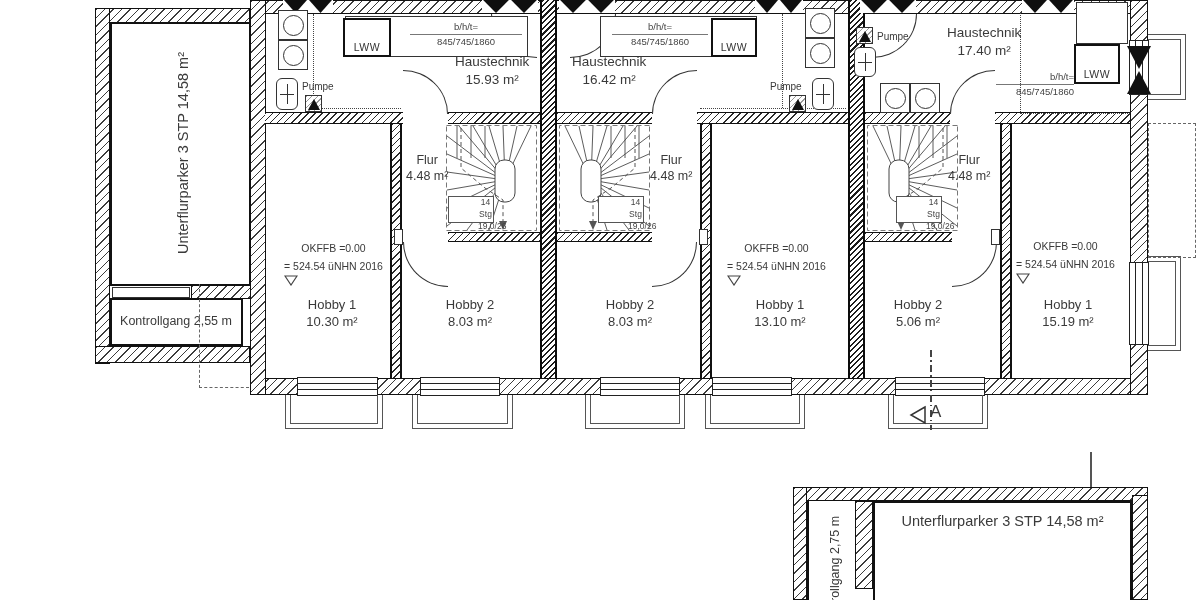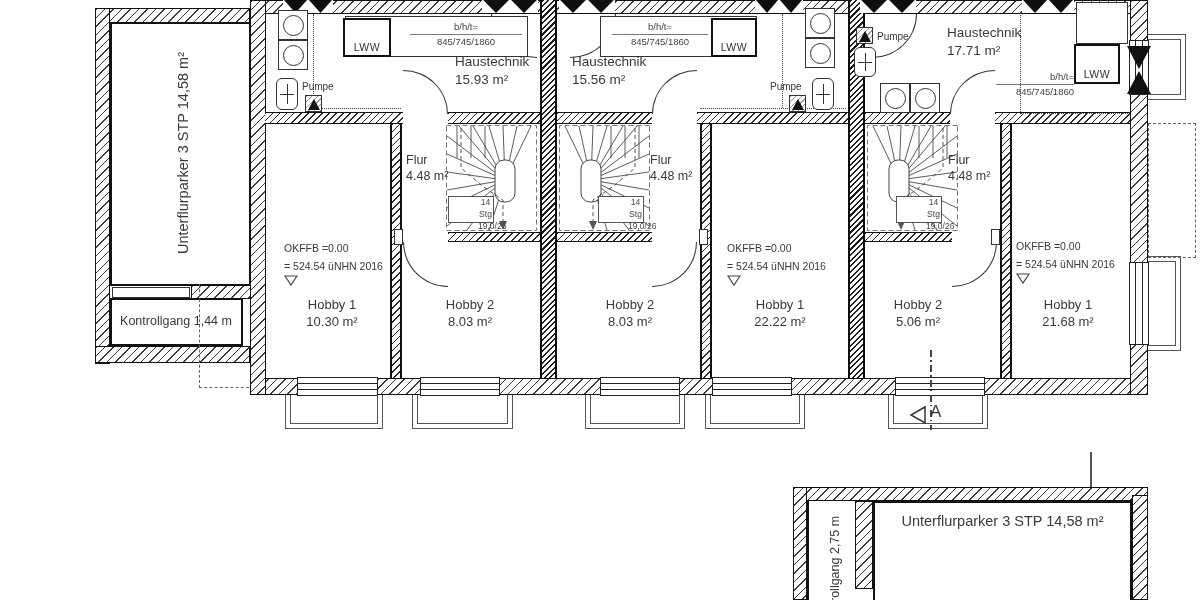--- a/index.html
+++ b/index.html
@@ -13,21 +13,21 @@
   
   .pwall{background-color:#fff;
          background-image:repeating-linear-gradient(135deg,#1d1d1d 0 1.5px,transparent 1.5px 4px);
          border-left:2.5px solid #0c0c0c;border-right:2.5px solid #0c0c0c;}
   .vw{background-image:repeating-linear-gradient(135deg,#2a2a2a 0 1.2px,transparent 1.2px 5px);
       border-left:2px solid #111;border-right:2px solid #111;background-color:#fff;}
   .hw{background-image:repeating-linear-gradient(135deg,#2a2a2a 0 1.2px,transparent 1.2px 5px);
       border-top:1.6px solid #111;border-bottom:1.6px solid #111;background-color:#fff;}
   .white{background:#fff;}
   .roombox{background:#fff;border:2.5px solid #111;}
-  .lbl{white-space:nowrap;line-height:1.3;}
+  .lbl{white-space:nowrap;line-height:1.3;text-align:center;}
   .c{text-align:center;}
   .win{background:#fff;border:1.4px solid #222;}
   .win::before,.win::after{content:"";position:absolute;left:0;right:0;border-top:1px solid #222;}
   .win::before{top:30%;} .win::after{top:64%;}
   .winv{background:#fff;border:1.4px solid #222;}
   .winv::before,.winv::after{content:"";position:absolute;top:0;bottom:0;border-left:1px solid #222;}
   .winv::before{left:30%;} .winv::after{left:64%;}
   .lw{border:1.4px solid #555;border-top:none;}
   .lw::after{content:"";position:absolute;left:4px;right:4px;top:0;bottom:4px;border:1px solid #555;border-top:none;}
   .lwr{border:1.4px solid #555;border-left:none;}
@@ -67,21 +67,21 @@
 <div class="plan">
 
   <div class="abs hwall" style="left:95px;top:8px;width:155px;height:15px"></div>
   <div class="abs hwall" style="left:95px;top:8px;width:15px;height:356px"></div>
   <div class="abs hwall" style="left:95px;top:346px;width:155px;height:17px"></div>
   <div class="abs roombox" style="left:110px;top:22px;width:141px;height:264px"></div>
   <div class="abs hwall" style="left:191px;top:285px;width:60px;height:14px"></div>
   <div class="abs white" style="left:112px;top:287px;width:78px;height:11px;border:1px solid #333"></div>
   <div class="abs roombox" style="left:110px;top:298px;width:133px;height:48px;border-width:2px"></div>
   <div class="abs lbl rot" style="left:168px;top:278px;width:250px;height:30px;font-size:14.5px;text-align:center;line-height:30px">Unterflurparker 3 STP 14,58 m²</div>
-  <div class="abs lbl c" style="left:112px;top:313px;width:128px;font-size:12.5px">Kontrollgang 1,44 m</div>
+  <div class="abs lbl c" style="left:112px;top:313px;width:128px;font-size:12.5px">Kontrollgang 2,55 m</div>
   <div class="abs dash-v" style="left:199px;top:284px;width:0;height:104px"></div>
   <div class="abs dash-h" style="left:199px;top:387px;width:50px;height:0"></div>
 
   <div class="abs hwall" style="left:250px;top:0;width:898px;height:14px"></div>
   <div class="abs hwall" style="left:250px;top:378px;width:898px;height:17px"></div>
   <div class="abs hwall" style="left:250px;top:0;width:16px;height:395px"></div>
   <div class="abs hwall" style="left:1130px;top:0;width:18px;height:395px"></div>
   <div class="abs pwall" style="left:540px;top:0;width:17px;height:378px"></div>
   <div class="abs pwall" style="left:848px;top:0;width:17px;height:378px"></div>
 
@@ -281,43 +281,43 @@
   <div class="abs cab" style="left:1076px;top:2px;width:52px;height:42px"></div>
   <div class="abs lww" style="left:1074px;top:44px;width:46px;height:40px">
       <span>LWW</span>
     </div>
   <div class="abs dim" style="left:996px;top:70px;width:78px;text-align:right">
     <span class="l1">b/h/t=</span><span>845/745/1860</span></div>
 
   <div class="abs lbl" style="left:455px;top:53px;font-size:13.5px">
     <span>Haustechnik</span><br><span>15.93 m²</span></div>
   <div class="abs lbl" style="left:572px;top:53px;font-size:13.5px">
-    <span>Haustechnik</span><br><span>15.56 m²</span></div>
+    <span>Haustechnik</span><br><span>16.42 m²</span></div>
   <div class="abs lbl" style="left:947px;top:24px;font-size:13.5px">
-    <span>Haustechnik</span><br><span>17.71 m²</span></div>
+    <span>Haustechnik</span><br><span>17.40 m²</span></div>
 
   <div class="abs lbl" style="left:406px;top:152px;font-size:12.5px">
     <span>Flur</span><br><span>4.48 m²</span></div>
   <div class="abs lbl" style="left:650px;top:152px;font-size:12.5px">
     <span>Flur</span><br><span>4.48 m²</span></div>
   <div class="abs lbl" style="left:948px;top:152px;font-size:12.5px">
     <span>Flur</span><br><span>4.48 m²</span></div>
 
   <div class="abs lbl c" style="left:292px;top:297px;width:80px;font-size:13px">
     <span>Hobby 1</span><br><span>10.30 m²</span></div>
   <div class="abs lbl c" style="left:430px;top:297px;width:80px;font-size:13px">
     <span>Hobby 2</span><br><span>8.03 m²</span></div>
   <div class="abs lbl c" style="left:590px;top:297px;width:80px;font-size:13px">
     <span>Hobby 2</span><br><span>8.03 m²</span></div>
   <div class="abs lbl c" style="left:740px;top:297px;width:80px;font-size:13px">
-    <span>Hobby 1</span><br><span>22.22 m²</span></div>
+    <span>Hobby 1</span><br><span>13.10 m²</span></div>
   <div class="abs lbl c" style="left:878px;top:297px;width:80px;font-size:13px">
     <span>Hobby 2</span><br><span>5.06 m²</span></div>
   <div class="abs lbl c" style="left:1028px;top:297px;width:80px;font-size:13px">
-    <span>Hobby 1</span><br><span>21.68 m²</span></div>
+    <span>Hobby 1</span><br><span>15.19 m²</span></div>
 
   <div class="abs lbl" style="left:284px;top:240px;font-size:10.5px;line-height:1.7">
     <span>OKFFB =0.00</span><br><span>= 524.54 üNHN 2016</span></div>
   <svg class="abs" style="left:284px;top:275px" width="14" height="11">
       <polygon points="1,1 13,1 7,10" fill="#fff" stroke="#444" stroke-width="1.2"></polygon>
     </svg>
   <div class="abs lbl" style="left:727px;top:240px;font-size:10.5px;line-height:1.7">
     <span>OKFFB =0.00</span><br><span>= 524.54 üNHN 2016</span></div>
   <svg class="abs" style="left:727px;top:275px" width="14" height="11">
       <polygon points="1,1 13,1 7,10" fill="#fff" stroke="#444" stroke-width="1.2"></polygon>

